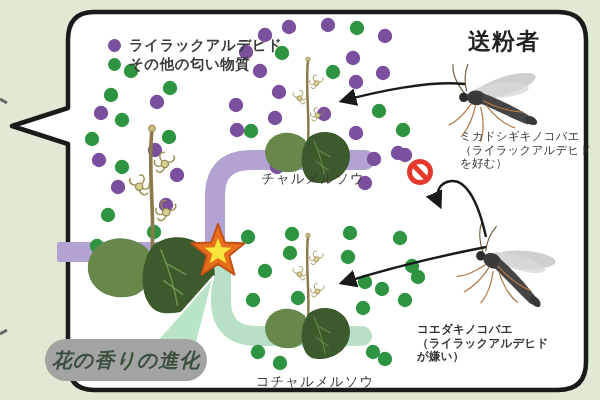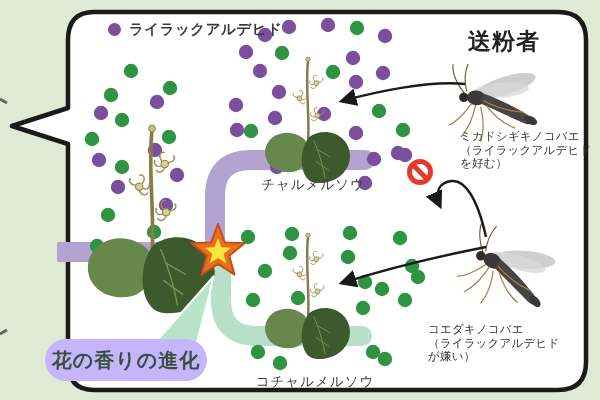--- a/index.html
+++ b/index.html
@@ -1,30 +1,30 @@
 <!DOCTYPE html>
 <html><head>
 <meta charset="utf-8">
 <style>
   html,body{margin:0;padding:0;}
   body{width:600px;height:400px;overflow:hidden;
        font-family:"DejaVu Sans","Liberation Sans",sans-serif;}
   .stage{position:relative;width:600px;height:400px;background:#dfe9d3;}
   svg.diagram{position:absolute;left:0;top:0;z-index:1;}
   .txt{position:absolute;z-index:3;color:#333;}
-  .legend{left:70px;top:20px;padding-left:38px;}
+  .legend{left:70px;top:36px;padding-left:38px;}
   .legend-row{display:flex;align-items:center;height:19px;}
   .ldot{width:13px;height:13px;border-radius:50%;margin-right:8px;flex:0 0 13px;}
   .llabel{font-size:14.5px;font-weight:600;color:#3a3a3a;letter-spacing:.5px;white-space:nowrap;}
   .pollinator{left:468px;top:26px;width:110px;font-size:23px;font-weight:700;color:#222;letter-spacing:1px;}
   .caption{font-size:11.5px;line-height:13.5px;color:#333;white-space:pre-line;letter-spacing:0.2px;}
   .cap-top{left:428px;top:130px;width:160px;margin-left:32px;}
-  .cap-bottom{left:428px;top:323px;width:160px;}
+  .cap-bottom{left:417px;top:323px;width:160px;font-weight:bold;}
   .plant-label{font-size:13.5px;color:#3a3a3a;text-align:center;letter-spacing:1px;white-space:nowrap;}
-  .lbl-charumeru{left:248px;top:176px;width:130px;}
+  .lbl-charumeru{left:248px;top:170px;width:130px;}
   .lbl-kocharumeru{left:240px;top:373px;width:150px;text-align:center;}
   .banner{left:243px;top:201px;width:170px;height:22px;border-radius:12px;
           background:#ef8030;color:#fff;font-size:15.5px;font-weight:700;
           text-align:center;line-height:22px;letter-spacing:3px;}
   .bubble{left:45px;top:339px;width:162px;height:42px;border-radius:21px;
           background:#b9e4c7;color:#3a4f3c;font-size:20px;font-weight:600;
           text-align:center;line-height:42px;letter-spacing:1px;}
 </style>
 </head>
 <body>
@@ -171,30 +171,34 @@
     <circle r="10.5" fill="#ffffff" stroke="#e5392e" stroke-width="5"></circle>
     <line x1="-7.4" y1="-7.4" x2="7.4" y2="7.4" stroke="#e5392e" stroke-width="5"></line>
   </g>
 </svg>
 
 <div class="txt legend">
   <div class="legend-row">
     <span class="ldot" style="background: rgb(122, 79, 157);"></span>
     <span class="llabel">ライラックアルデヒド</span>
   </div>
+  <div class="legend-row">
+    <span class="ldot" style="background: rgb(47, 148, 65);"></span>
+    <span class="llabel">その他の匂い物質</span>
+  </div>
 </div>
 
 <div class="txt pollinator">送粉者</div>
 
 <div class="txt caption cap-top">ミカドシギキノコバエ
 （ライラックアルデヒド
 を好む）</div>
 <div class="txt caption cap-bottom">コエダキノコバエ
 （ライラックアルデヒド
 が嫌い）</div>
 
 <div class="txt plant-label lbl-charumeru">チャルメルソウ</div>
 <div class="txt plant-label lbl-kocharumeru">コチャルメルソウ</div>
 
 
-<div class="txt bubble" style="background: #c4b5fd;">花の香りの進化</div>
+<div class="txt bubble" style="background: #a3a3a3; font-style: italic;">花の香りの進化</div>
 
 </div>
 
 </body></html>

